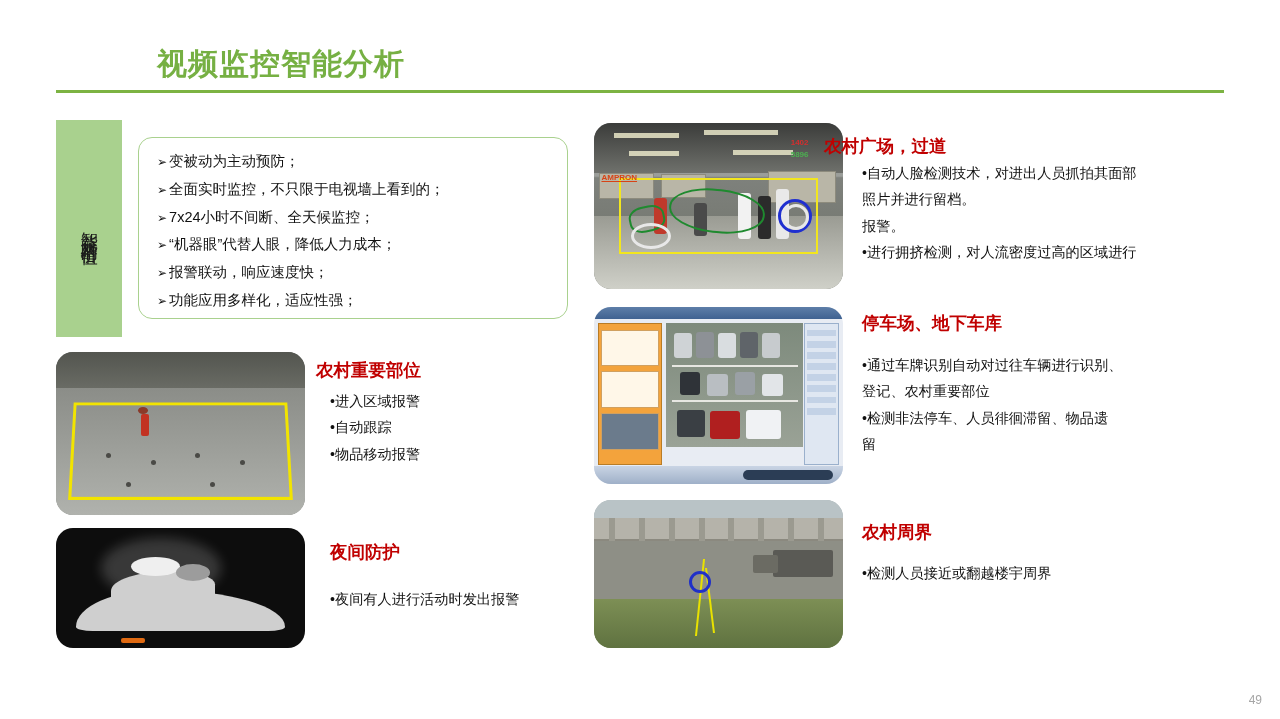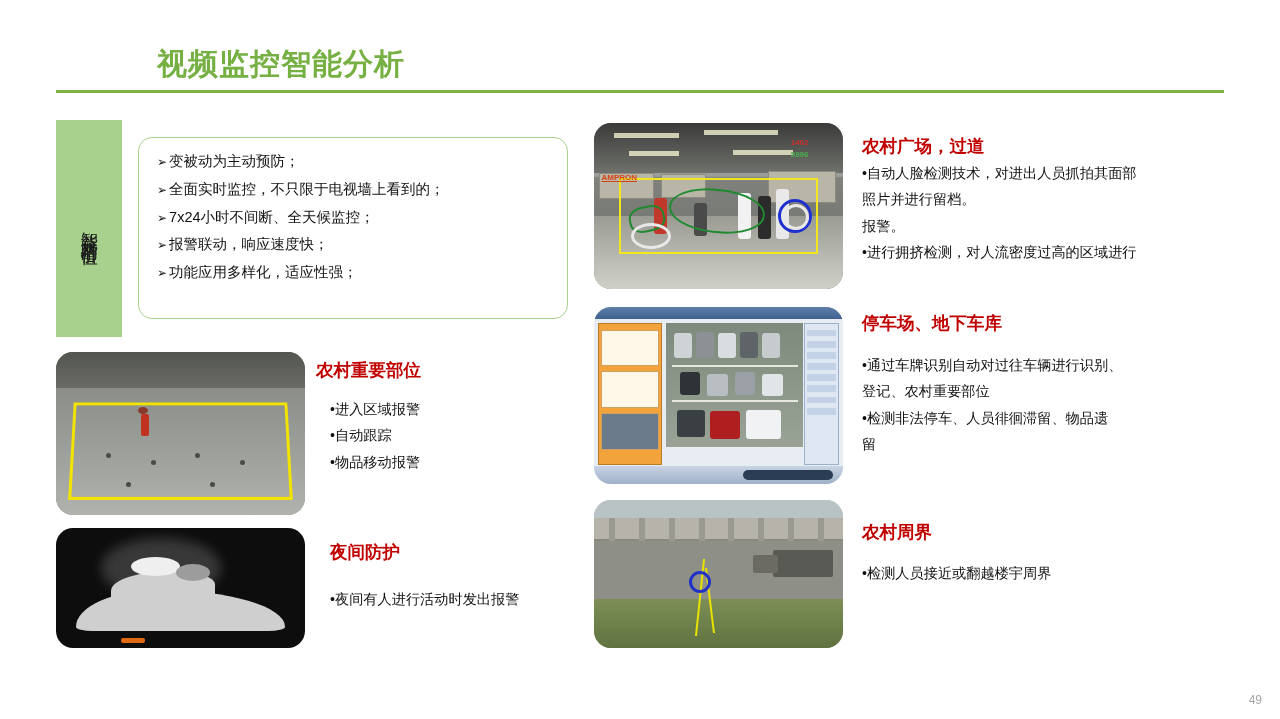--- a/index.html
+++ b/index.html
@@ -170,20 +170,21 @@
 
   <div class="vlabel">
     <span>智能分析的价值</span>
   </div>
 
   <div class="valuebox">
     <ul>
       <li><span class="arrow">➢</span><span>变被动为主动预防；</span></li>
       <li><span class="arrow">➢</span><span>全面实时监控，不只限于电视墙上看到的；</span></li>
       <li><span class="arrow">➢</span><span>7x24小时不间断、全天候监控；</span></li>
+      <li><span class="arrow">➢</span><span>“机器眼”代替人眼，降低人力成本；</span></li>
       <li><span class="arrow">➢</span><span>报警联动，响应速度快；</span></li>
       <li><span class="arrow">➢</span><span>功能应用多样化，适应性强；</span></li>
     </ul>
   </div>
 
   <div class="media img-mall" style="left:594px; top:123px; width:249px; height:166px;">
     <div class="inner">
       <div class="ceiling"></div>
       <div class="ceil-light" style="left:8%; top:6%; width:26%;"></div>
       <div class="ceil-light" style="left:44%; top:4%; width:30%;"></div>
@@ -205,21 +206,21 @@
       <div class="track" style="left:30%; top:40%; width:96px; height:44px; border-radius:48%; border-color:#1f8a2f; transform:rotate(6deg);"></div>
       <div class="circle-white" style="left:15%; top:60%; width:40px; height:26px;"></div>
       <div class="circle-blue" style="left:74%; top:46%; width:34px; height:34px;"></div>
       <div class="circle-white" style="left:76%; top:49%; width:26px; height:26px;"></div>
       <div class="tag" style="left:79%; top:9%; color:#d32f2f;">1402</div>
       <div class="tag" style="left:79%; top:16%; color:#4caf50;">5896</div>
       <div class="tag" style="left:3%; top:30%; color:#d84315;text-decoration:underline;">AMPRON</div>
     </div>
   </div>
 
-  <div class="blk-head" style="left:862px; top:134px;">农村广场，过道</div>
+  <div class="blk-head" style="left:824px; top:134px;">农村广场，过道</div>
   <div class="blk-body" style="left:862px; top:160px; width:340px;">
     <div class="li">•自动人脸检测技术，对进出人员抓拍其面部</div>
     <div class="li">照片并进行留档。</div>
     <div class="li">报警。</div>
     <div class="li">•进行拥挤检测，对人流密度过高的区域进行</div>
   </div>
 
   <div class="media img-vms" style="left:594px; top:307px; width:249px; height:177px;">
     <div class="inner">
       <div class="topbar"></div>
@@ -309,21 +310,21 @@
       <div class="dot" style="left:20%; top:62%;"></div>
       <div class="dot" style="left:38%; top:66%;"></div>
       <div class="dot" style="left:56%; top:62%;"></div>
       <div class="dot" style="left:74%; top:66%;"></div>
       <div class="dot" style="left:28%; top:80%;"></div>
       <div class="dot" style="left:62%; top:80%;"></div>
     </div>
   </div>
 
   <div class="blk-head" style="left:316px; top:358px;">农村重要部位</div>
-  <div class="blk-body" style="left:330px; top:388px; width:260px;margin-top:8px;">
+  <div class="blk-body" style="left:330px; top:388px; width:260px;">
     <div class="li">•进入区域报警</div>
     <div class="li">•自动跟踪</div>
     <div class="li">•物品移动报警</div>
   </div>
 
   <div class="media img-ir" style="left:56px; top:528px; width:249px; height:120px;">
     <div class="inner">
       <div class="glow" style="left:18%; top:8%; width:120px; height:60px; background:rgba(255,255,255,.18);"></div>
       <div class="carbody" style="left:8%; top:52%; width:84%; height:34%; border-radius:40% 60% 8% 8% / 90% 90% 10% 10%;"></div>
       <div class="carbody" style="left:22%; top:36%; width:42%; height:28%; border-radius:60% 40% 0 0;"></div>

